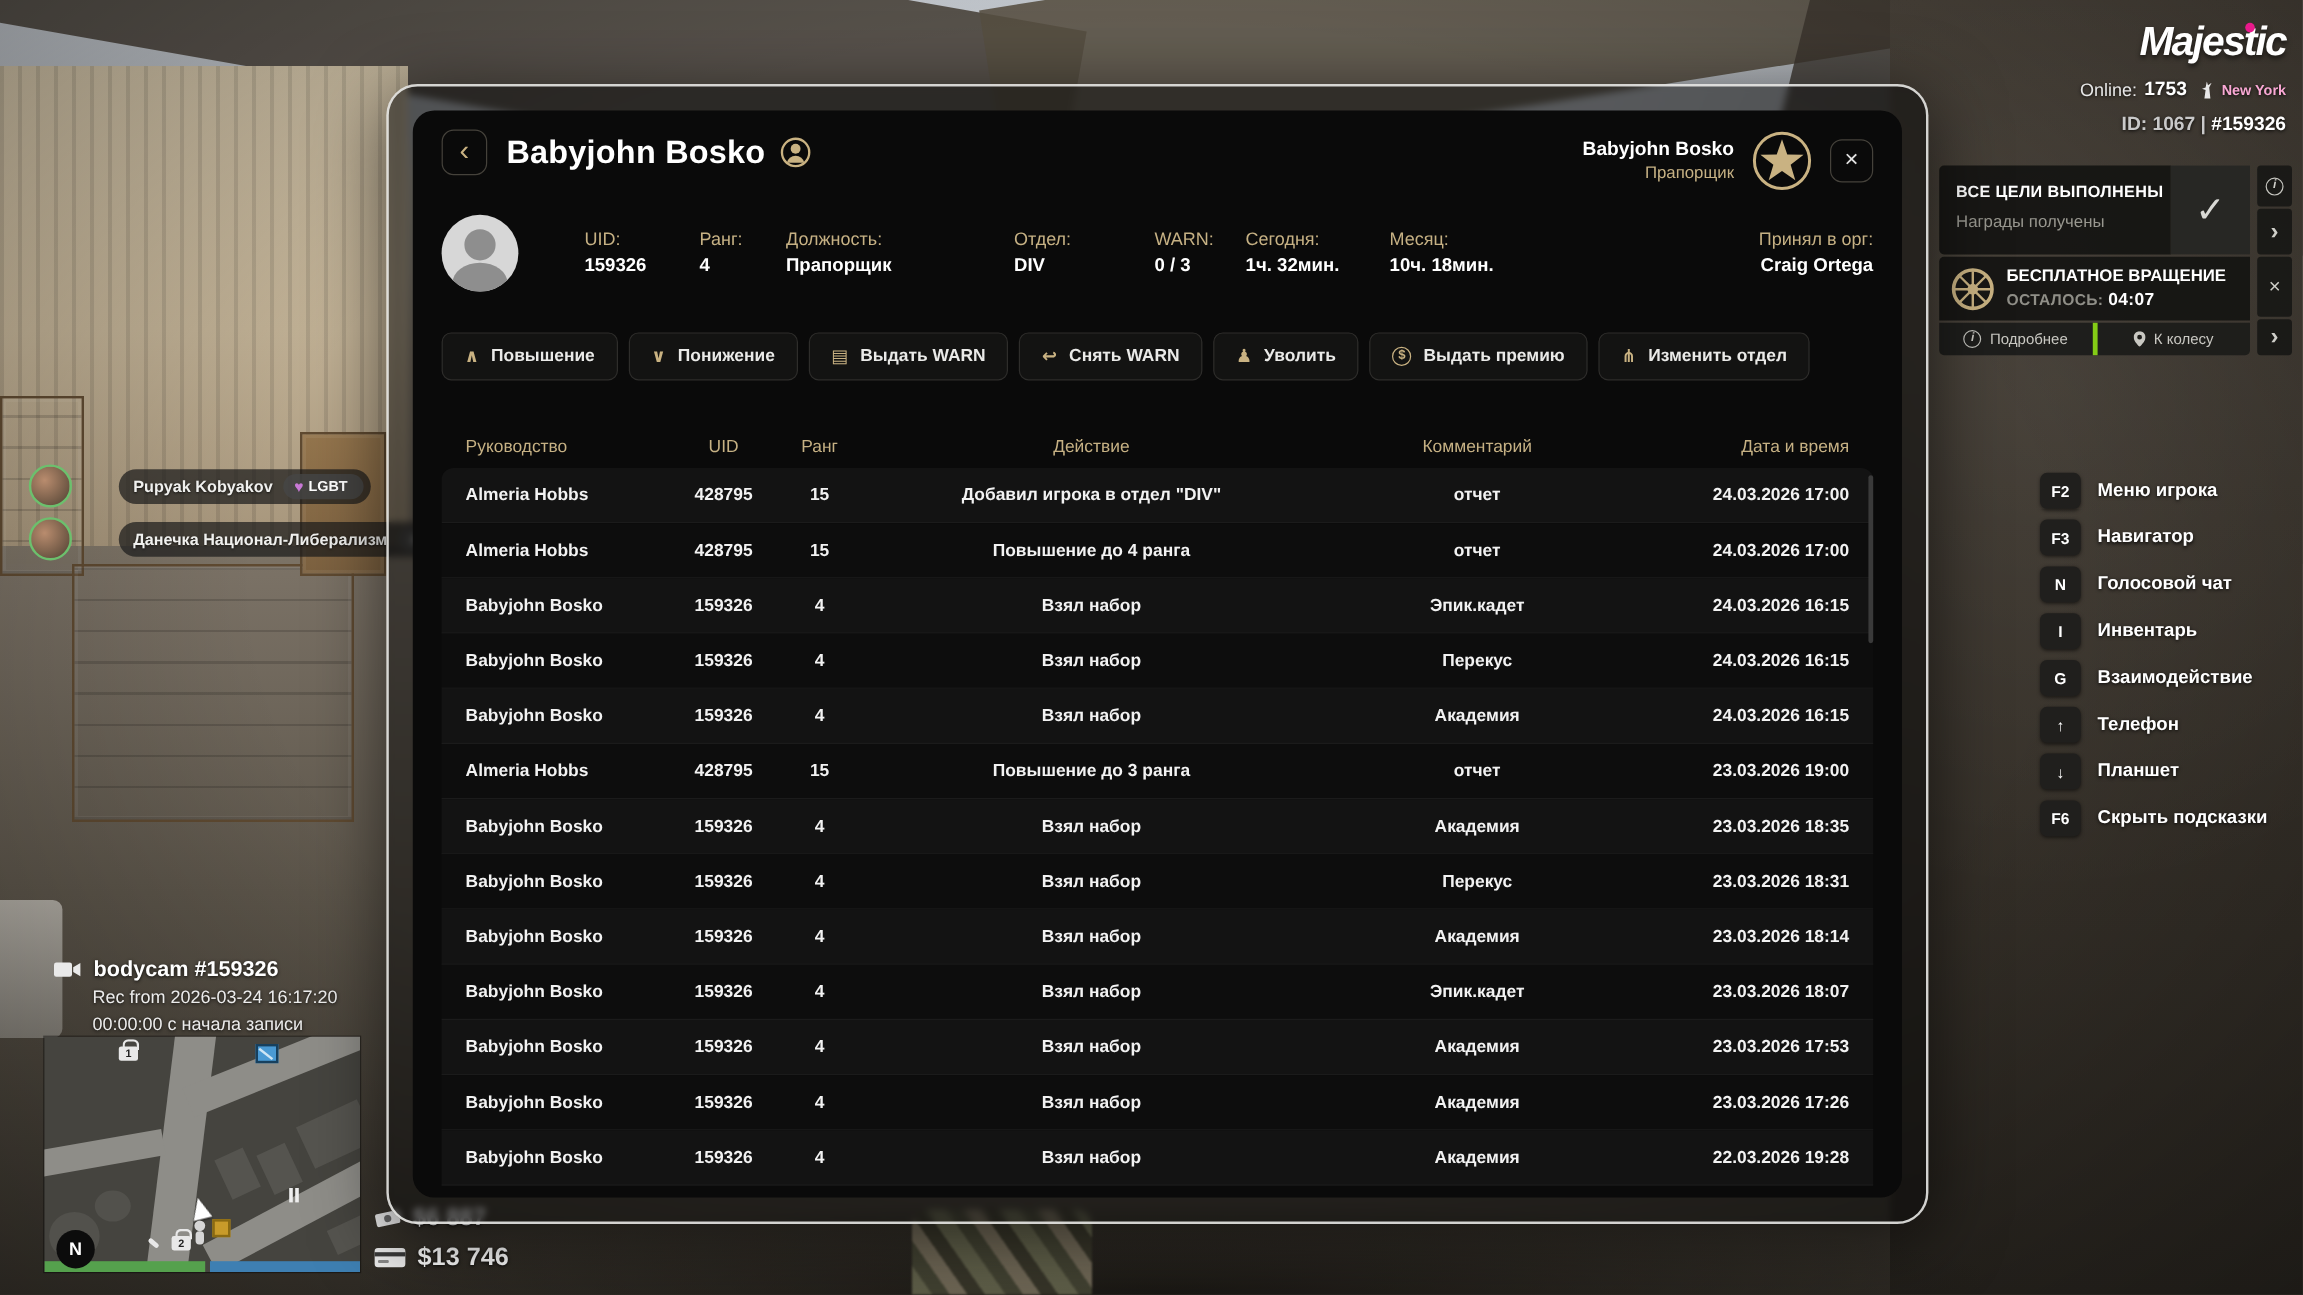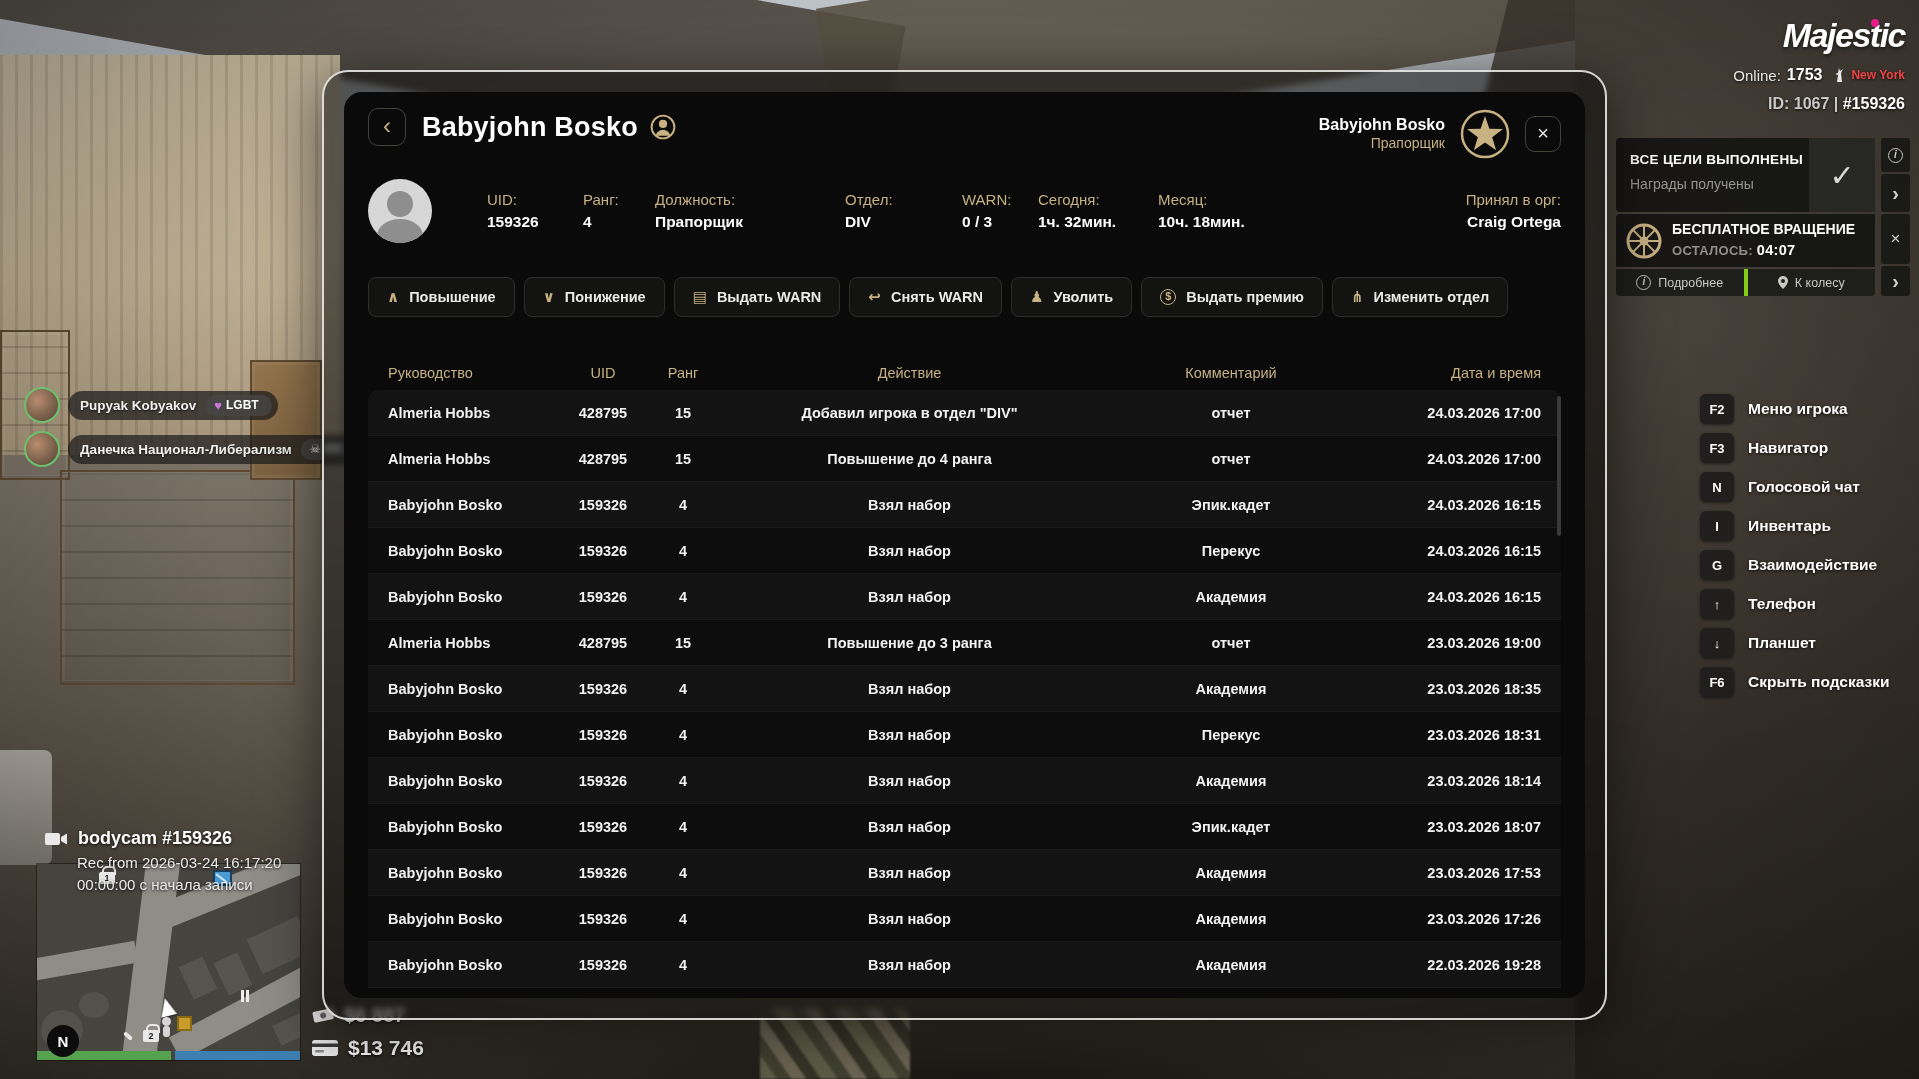--- a/index.html
+++ b/index.html
@@ -99,21 +99,21 @@
   .scroll-thumb { position:absolute; right:0px; top:40px; width:4px; height:140px; background:#3a3a3a; border-radius:2px; cursor:pointer; }
 
   
   .hud-text-shadow { text-shadow:0 1px 3px rgba(0,0,0,.85); }
   .logo { position:absolute; top:16px; right:14px; z-index:10; font-size:34px; font-weight:800; font-style:italic;
     letter-spacing:-1.5px; color:#fff; text-shadow:0 2px 4px rgba(0,0,0,.6); }
   .logo-dot { position:absolute; top:3px; right:26px; width:8px; height:8px; border-radius:50%; background:#e8198b; }
   .online-row { position:absolute; top:66px; right:14px; z-index:10; display:flex; align-items:center; gap:6px;
     color:#e7e7e7; font-size:15px; }
   .online-val { font-weight:700; color:#fff; font-size:16px; }
-  .city { font-weight:700; font-size:12px; color:#ef4444; }
+  .city { font-weight:700; font-size:12px; color:#f9a8d4; }
   .id-row { position:absolute; top:95px; right:14px; z-index:10; font-size:16px; font-weight:700; color:#c9c9c9; }
   .id-num { color:#fff; }
 
   .card { position:absolute; z-index:10; background:rgba(20,20,18,.93); color:#fff; }
   .goal-main { left:1616px; top:138px; width:193px; height:74px; border-radius:4px 0 0 4px; padding:14px 0 0 14px; }
   .goal-title { font-size:13.5px; font-weight:700; letter-spacing:.3px; }
   .goal-sub { margin-top:9px; font-size:14px; color:#98978f; }
   .goal-check { left:1809px; top:138px; width:66px; height:74px; display:flex; align-items:center; justify-content:center;
     background:rgba(38,38,36,.93); cursor:pointer; }
   .check-glyph { font-size:30px; font-weight:700; color:#d9d9d5; }
@@ -135,33 +135,33 @@
   .spin-btn + .spin-btn { border-left:4px solid #84cc16; }
 
   .keybinds { position:absolute; left:1700px; top:394px; z-index:10; }
   .kb-row { display:flex; align-items:center; height:30px; margin-bottom:9px; }
   .kb-key { width:34px; height:30px; background:#201f1d; border-radius:6px; color:#fff; font-size:13px; font-weight:700;
     display:flex; align-items:center; justify-content:center; box-shadow:0 1px 3px rgba(0,0,0,.5); flex:0 0 auto; }
   .kb-label { margin-left:14px; color:#fff; font-size:15.5px; font-weight:600; text-shadow:0 1px 3px rgba(0,0,0,.85); white-space:nowrap; }
 
   
   .nametags { position:absolute; left:24px; top:387px; z-index:10; }
-  .nt-row { display:flex; align-items:center; margin-bottom:8px; height:36px; }
+  .nt-row { display:flex; align-items:center; margin-bottom:8px; height:36px;gap:31px; }
   .nt-avatar { width:36px; height:36px; border-radius:50%; border:2px solid #6cc06d; flex:0 0 auto;
     background:radial-gradient(circle at 35% 35%,#b98c6e,#6e5744 70%,#4a3a2c); }
   .nt-pill { margin-left:8px; display:flex; align-items:center; background:rgba(28,28,28,.72); border-radius:15px;
     padding:4px 6px 4px 12px; height:29px; }
   .nt-name { color:#f0f0ee; font-size:13.5px; font-weight:600; white-space:nowrap; text-shadow:0 1px 2px rgba(0,0,0,.7); }
   .nt-badge { margin-left:9px; display:flex; align-items:center; gap:4px; background:rgba(70,70,70,.8);
     border-radius:12px; padding:2px 9px; height:21px; color:#fff; font-size:12px; font-weight:700; }
   .nt-bicon[data-variant="heart"] { color:#c879d6; font-size:13px; }
   .nt-bicon[data-variant="skull"] { color:#e2e2e2; font-size:12px; }
   .nt-bsuffix { font-size:13px; color:#e8e8e8; }
 
-  .bodycam { position:absolute; left:45px; top:828px; z-index:10; color:#fff; text-shadow:0 1px 3px rgba(0,0,0,.85); }
+  .bodycam { position:absolute; left:45px; top:797px; z-index:10; color:#fff; text-shadow:0 1px 3px rgba(0,0,0,.85); }
   .bc-title-row { display:flex; align-items:center; gap:10px; }
   .bc-title { font-size:18px; font-weight:700; }
   .bc-line { margin-top:5px; font-size:15px; color:#ececec; margin-left:32px; }
 
   
   .minimap { position:absolute; left:37px; top:864px; width:263px; height:196px; z-index:9; overflow:hidden;
     background:#45443f; box-shadow:0 0 0 1px rgba(0,0,0,.4); }
   .road { position:absolute; background:#8e8d88; }
   .bld { position:absolute; background:#55544f; }
   .patch { position:absolute; background:#52514c; border-radius:50%; }

